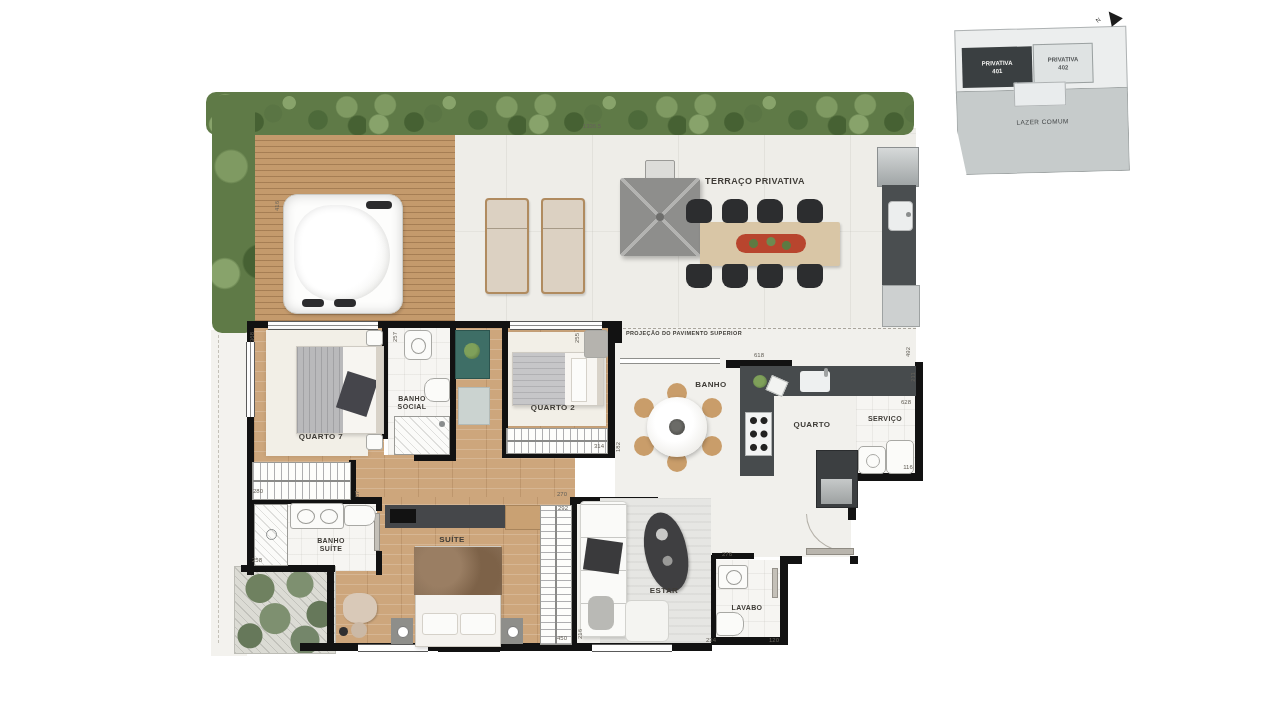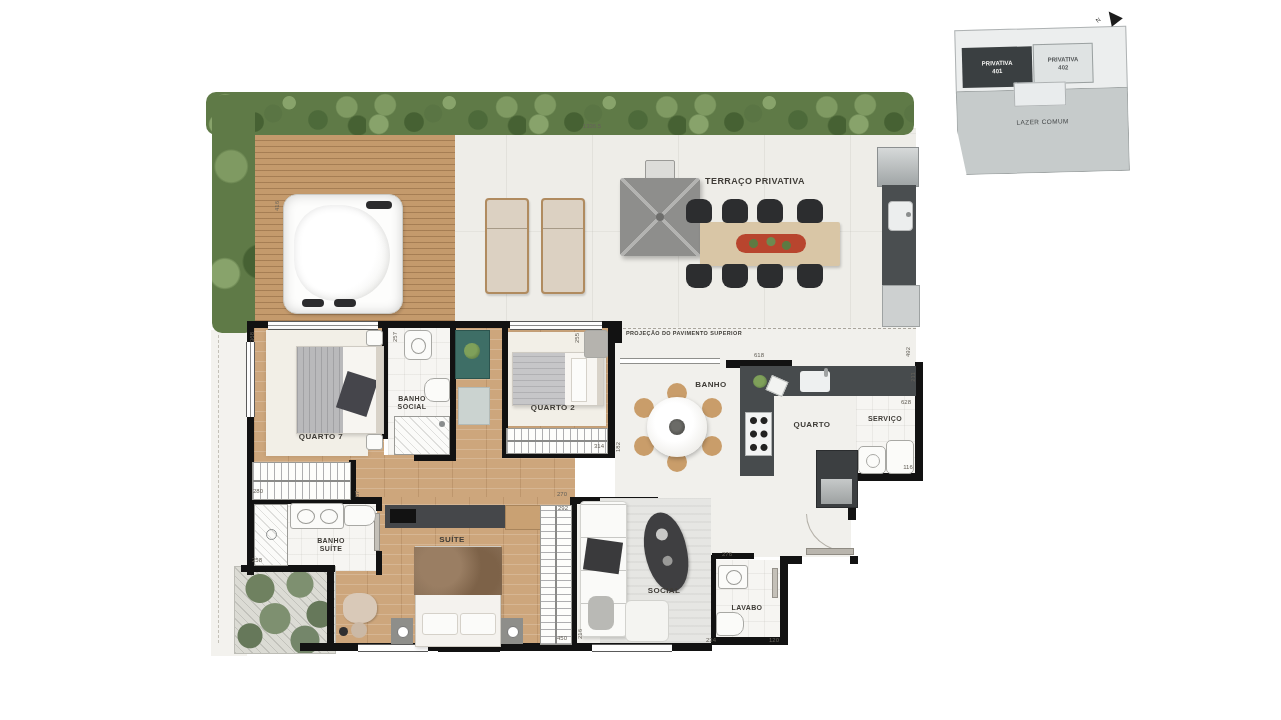--- a/index.html
+++ b/index.html
@@ -300,21 +300,21 @@
       <span class="room-label" style="left: 321px; top: 437px; font-size: 8px;">QUARTO 7</span>
       <span class="room-label" style="left: 412px; top: 403px; font-size: 7px;">BANHO
 SOCIAL</span>
       <span class="room-label" style="left: 553px; top: 408px; font-size: 8px;">QUARTO 2</span>
       <span class="room-label" style="left: 711px; top: 385px; font-size: 8px;">BANHO</span>
       <span class="room-label" style="left: 812px; top: 425px; font-size: 8px;">QUARTO</span>
       <span class="room-label" style="left: 885px; top: 419px; font-size: 7px;">SERVIÇO</span>
       <span class="room-label" style="left: 331px; top: 545px; font-size: 7px;">BANHO
 SUÍTE</span>
       <span class="room-label" style="left: 452px; top: 540px; font-size: 8px;">SUÍTE</span>
-      <span class="room-label" style="left: 664px; top: 591px; font-size: 8px;">SOCIAL</span>
+      <span class="room-label" style="left: 664px; top: 591px; font-size: 8px;">ESTAR</span>
       <span class="room-label" style="left: 747px; top: 608px; font-size: 7px;">LAVABO</span>
       <span class="dim-label" style="left: 592px; top: 126px;">1336.5</span>
       <span class="dim-label rot" style="left: 277px; top: 206px;">416</span>
       <span class="dim-label rot" style="left: 252px; top: 337px;">368</span>
       <span class="dim-label rot" style="left: 395px; top: 337px;">257</span>
       <span class="dim-label rot" style="left: 577px; top: 338px;">255</span>
       <span class="dim-label" style="left: 599px; top: 446px;">314</span>
       <span class="dim-label rot" style="left: 618px; top: 447px;">182</span>
       <span class="dim-label" style="left: 759px; top: 355px;">618</span>
       <span class="dim-label rot" style="left: 908px; top: 352px;">492</span>

